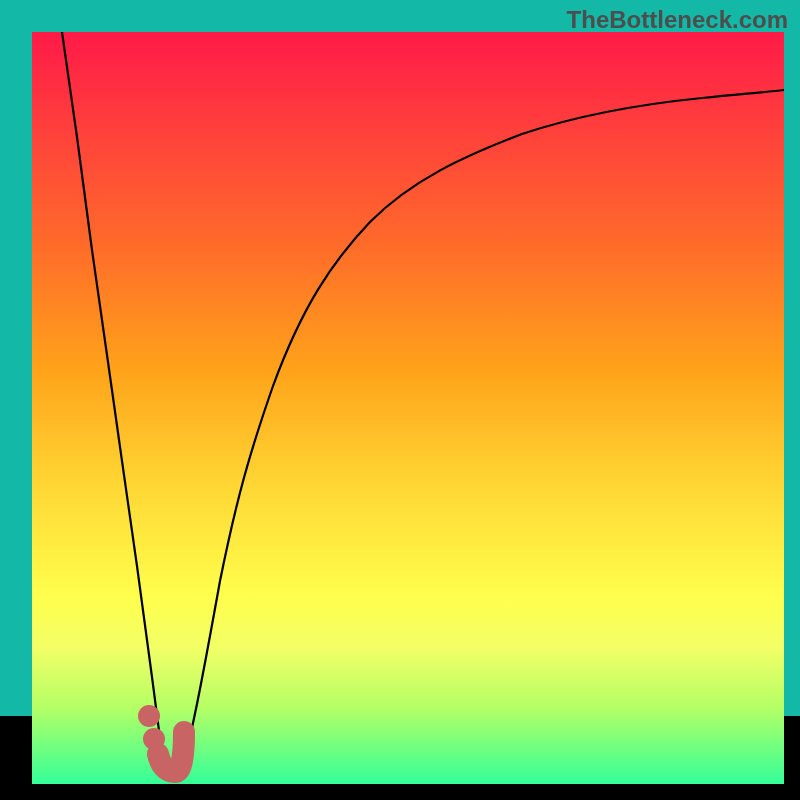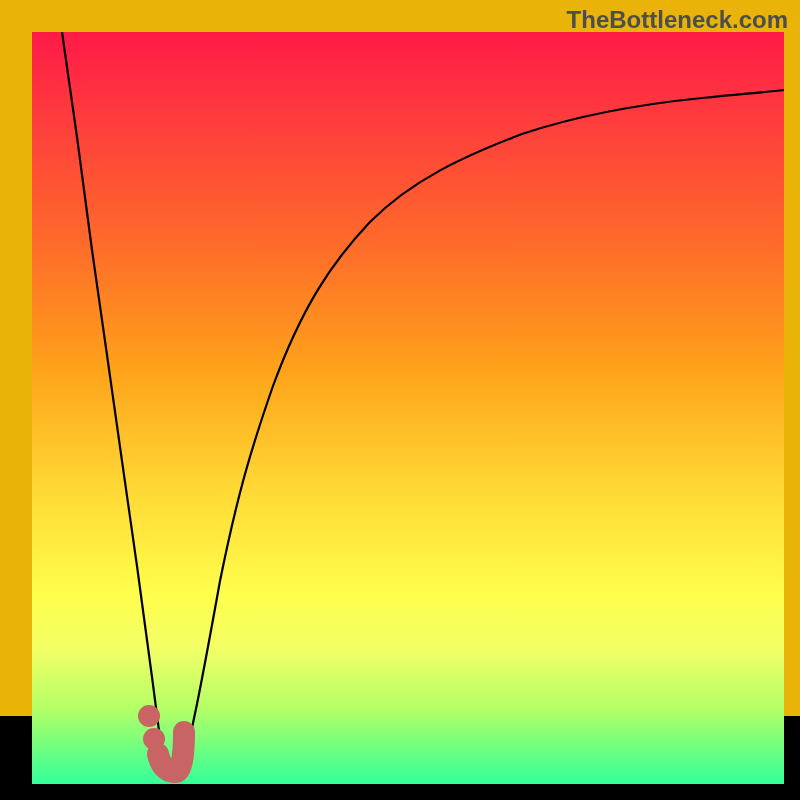--- a/index.html
+++ b/index.html
@@ -8,21 +8,21 @@
   width: 800px;
   height: 800px;
   overflow: hidden;
   background: #000;
   font-family: Arial, Helvetica, sans-serif;
 }
 .chart-frame {
   position: absolute;
   left: 0; top: 0;
   width: 800px; height: 716px;
-  background: #eab308;
+  background: #14b8a6;
 }
 .plot-area {
   position: absolute;
   left: 32px;
   top: 32px;
   width: 752px;
   height: 752px;
   background: linear-gradient(to bottom,
     #ff1a47 0%,
     #ff3d3d 12%,

